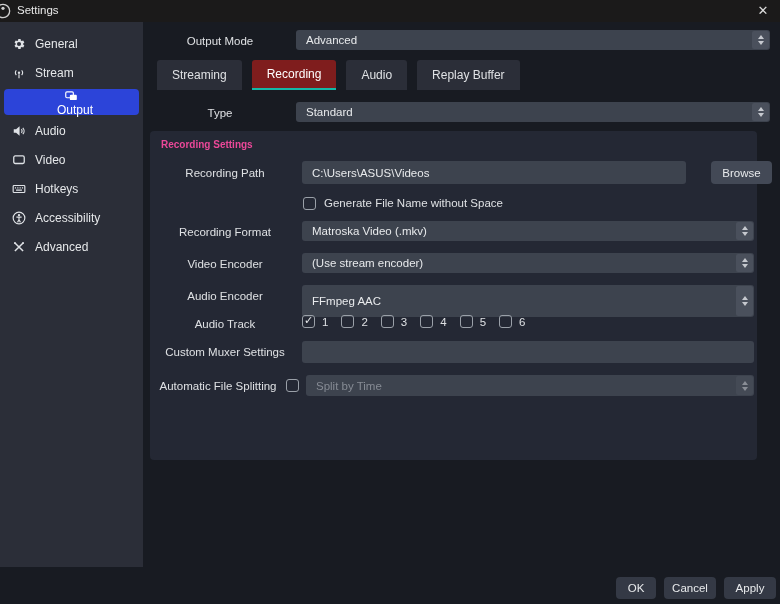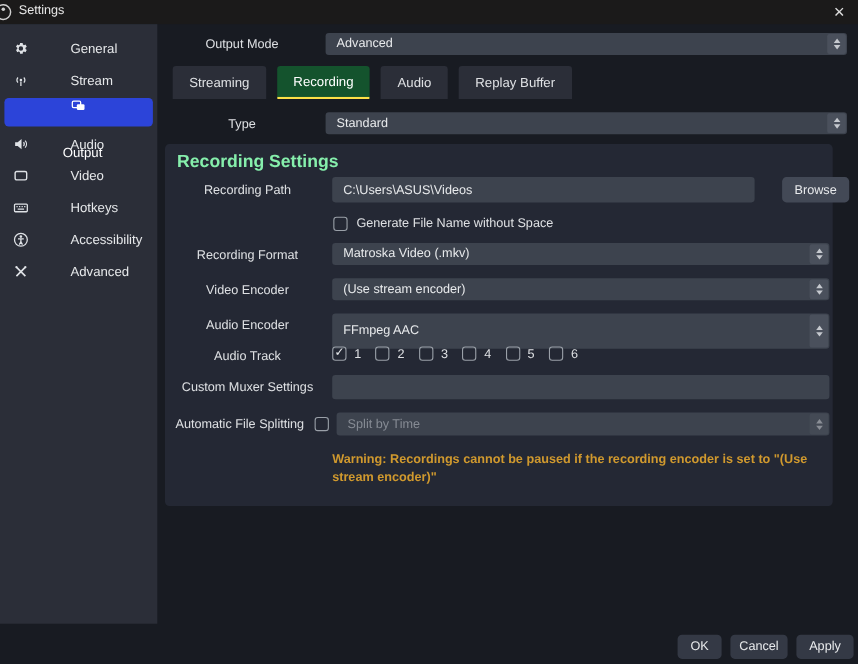--- a/index.html
+++ b/index.html
@@ -9,21 +9,21 @@
   
   .titlebar{position:absolute;left:0;top:0;width:780px;height:22px;background:#1b1a1a;color:#e8e8e8;}
   .titlebar .appicon{position:absolute;left:-5px;top:3px;width:16px;height:16px;}
   .titlebar .title{position:absolute;left:17px;top:4px;font-size:11.5px;}
   .titlebar .close{position:absolute;right:8px;top:2px;width:18px;height:18px;color:#dcdcdc;
     font-size:13px;text-align:center;line-height:18px;cursor:default;}
 
   
   .sidebar{position:absolute;left:0;top:22px;width:143px;height:545px;background:#2b2e38;padding-top:9px;}
   .nav-item{position:relative;height:26px;margin:0 4px 3px 4px;display:flex;align-items:center;
-    padding-left:7px;color:#e6e8ea;font-size:12px;border-radius:4px;gap:29px;}
+    padding-left:7px;color:#e6e8ea;font-size:12px;border-radius:4px;}
   .nav-item .nicon{width:15px;height:15px;margin-right:9px;display:flex;align-items:center;justify-content:center;}
   .nav-item.selected{background:#2c44d9;color:#ffffff;flex-direction:column;}
   .nav-item svg{stroke:#dfe2e6;fill:none;}
   .nav-item svg .f{fill:#dfe2e6;stroke:none;}
   .nav-item.selected svg{stroke:#ffffff;}
   .nav-item.selected svg .f{fill:#ffffff;}
 
   
   .rowlabel{position:absolute;color:#dee0e3;font-size:11.5px;text-align:center;}
   .dropdown{position:absolute;background:#3d434e;border-radius:3px;display:flex;align-items:stretch;
@@ -46,25 +46,25 @@
     position:relative;background:transparent;flex:none;}
   .cb.checked::after{content:"✓";position:absolute;left:1px;top:-2px;color:#e8eaec;font-size:11px;font-weight:bold;}
 
   .btn{position:absolute;background:#343945;border:none;border-radius:4px;color:#e8eaec;
     font-size:11.5px;text-align:center;display:flex;align-items:center;justify-content:center;}
 
   
   .tabs{position:absolute;left:157px;top:60px;display:flex;gap:10px;height:30px;}
   .tab{background:#2b2e38;color:#dfe1e4;font-size:12px;padding:0 15px;display:flex;align-items:center;
     border-radius:3px 3px 0 0;}
-  .tab.active{background:#14532d;color:#ffffff;border-bottom:2px solid #fde047;}
+  .tab.active{background:#7f1d1d;color:#ffffff;border-bottom:2px solid #14b8a6;}
 
   
   .panel{position:absolute;left:150px;top:131px;width:607px;height:329px;background:#242834;border-radius:4px;}
-  .panel-title{position:absolute;left:11px;top:8px;color:#86efac;font-size:16px;font-weight:bold;}
+  .panel-title{position:absolute;left:11px;top:8px;color:#ec4899;font-size:10px;font-weight:bold;}
   .cbrow{position:absolute;display:flex;gap:8px;color:#dee0e3;font-size:11.5px;}
   .tracks{position:absolute;display:flex;align-items:center;gap:7px;color:#dee0e3;font-size:11.5px;}
   .tracks .num{margin-right:6px;}
   .warning{position:absolute;color:#d0992e;font-weight:bold;font-size:11.5px;line-height:1.35;}
 </style>
 </head>
 <body>
 
 <div class="window">
 
@@ -243,20 +243,19 @@
     <div class="rowlabel" style="left:5px;top:249px;width:126px;">Automatic File Splitting</div>
     <span class="cb" style="position:absolute;left:136px;top:248px;"></span>
     <div class="dropdown disabled" style="left:156px;top:244px;width:448px;height:21px;">
       <span class="val">Split by Time</span>
       <span class="spin">
           <i class="up"></i>
           <i class="dn"></i>
         </span>
     </div>
 
-    <div class="warning" style="left:152px;top:280px;width:458px;">Warning: Recordings cannot be paused if the recording encoder is set to "(Use stream encoder)"</div>
   </div>
 
   <button class="btn" style="left:616px;top:577px;width:40px;height:22px;">OK</button>
   <button class="btn" style="left:664px;top:577px;width:52px;height:22px;text-align:right;">Cancel</button>
   <button class="btn" style="left:724px;top:577px;width:52px;height:22px;">Apply</button>
 
 </div>
 
 </body></html>

